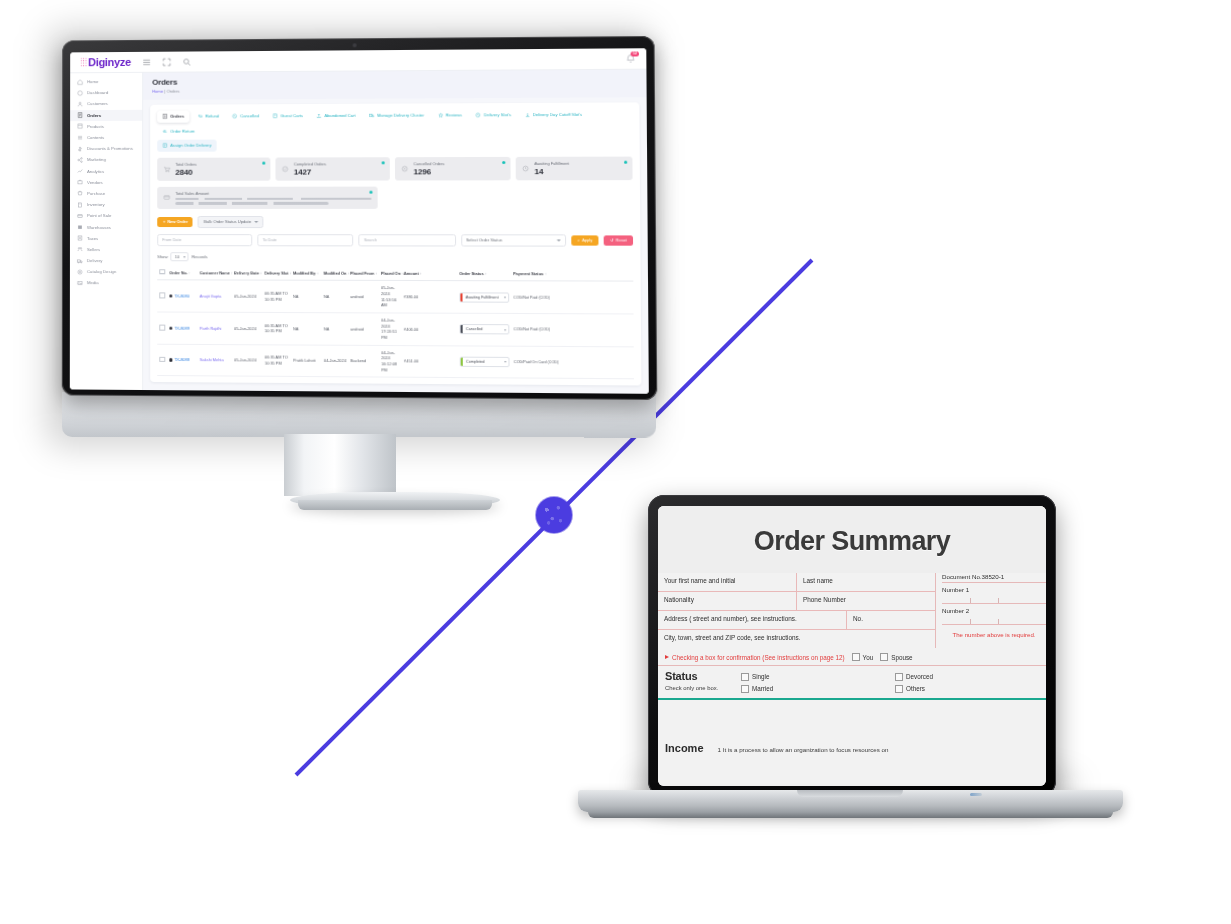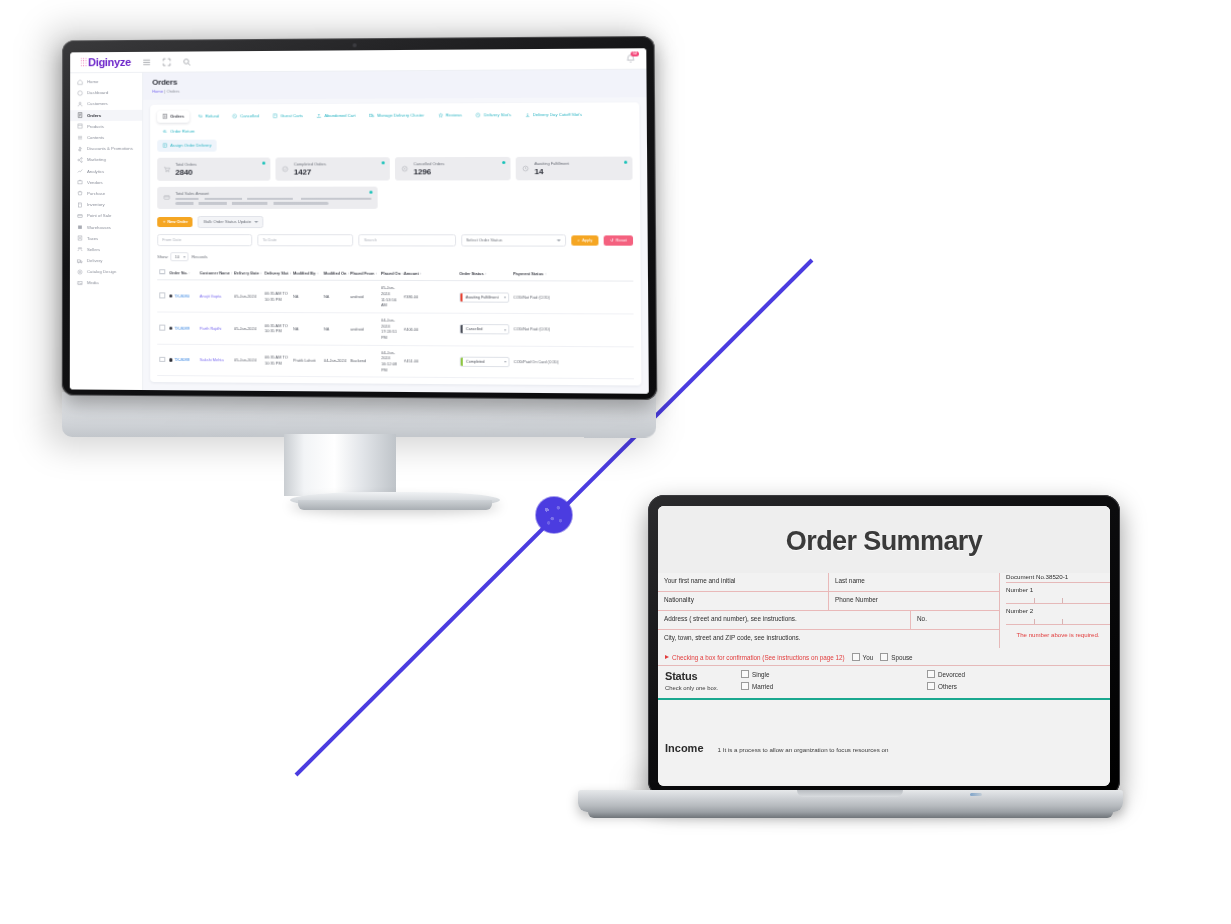--- a/index.html
+++ b/index.html
@@ -145,21 +145,21 @@
   .statusbar{width:2px;flex:0 0 auto;}
   .statustxt{font-size:3.7px;padding:2px 8px 2px 3px;position:relative;flex:1;white-space:nowrap;color:#4a4e58;}
   .statustxt:after{content:"";position:absolute;right:2.5px;top:3.4px;border-left:1.6px solid transparent;border-right:1.6px solid transparent;border-top:2px solid #a7acb5;}
   .paytxt{font-size:3.7px;color:#5a5e68;white-space:nowrap;}
   .multi{line-height:1.45;}
 
   
   .laptop{position:absolute;left:570px;top:495px;width:560px;height:345px;}
   .lap-shadow{position:absolute;left:60px;top:270px;width:450px;height:40px;border-radius:50%;background:rgba(0,0,0,.18);filter:blur(14px);}
   .lap-lid{
-    position:absolute;left:78px;top:0;width:472px;height:302px;border-radius:16px;
+    position:absolute;left:78px;top:0;width:408px;height:302px;border-radius:16px;
     background:linear-gradient(150deg,#2c2c2e 0%,#0d0d0f 45%,#000 100%);
     box-shadow:inset 0 0 0 1px #3a3a3d, 0 10px 26px rgba(0,0,0,.4);
     padding:11px 10px;box-sizing:border-box;
   }
   .lap-screen{width:100%;height:100%;border-radius:6px;background:#f1f1f1;overflow:hidden;position:relative;}
   .lap-base{
     position:absolute;left:8px;top:295px;width:545px;height:22px;border-radius:3px 3px 9px 9px;
     background:linear-gradient(180deg,#e6e8ea 0%,#cfd2d6 35%,#b6babe 72%,#9ba0a5 100%);
     box-shadow:0 5px 12px rgba(0,0,0,.25);
   }
@@ -193,21 +193,21 @@
   .rdash:after{left:56px;}
   .req{color:#e23c3c;text-align:center;font-size:6.1px;line-height:1.35;padding-top:6px;}
   .docno{font-size:6.2px;color:#2e2e2e;border-bottom:1px solid #e6b9b9;padding-bottom:2px;}
   .confirm-row{
     display:flex;align-items:center;gap:7px;padding:5px 7px 4px;border-bottom:1px solid #e6b9b9;background:#f2f2f2;
   }
   .confirm-txt{color:#e23c3c;font-size:6.3px;display:flex;align-items:center;gap:3px;}
   .tri{width:0;height:0;border-left:4px solid #e23c3c;border-top:2.6px solid transparent;border-bottom:2.6px solid transparent;}
   .chk{width:6px;height:6px;border:1px solid #9a9a9a;background:#fafafa;display:inline-block;flex:0 0 auto;}
   .chkwrap{display:flex;align-items:center;gap:3px;font-size:6.3px;color:#2e2e2e;}
-  .status-block{display:flex;padding:4px 7px 5px;background:#f2f2f2;border-bottom:2px solid #1aa88f;}
+  .status-block{display:flex;padding:4px 7px 5px;background:#f2f2f2;border-bottom:2px solid #1aa88f;align-items:flex-end;}
   .status-left{width:76px;}
   .status-h{font-size:11px;font-weight:bold;color:#2b2b2b;letter-spacing:-.2px;}
   .status-sub{font-size:5.9px;color:#3a3a3a;line-height:1.45;margin-top:2px;}
   .status-cols{flex:1;display:flex;gap:10px;}
   .status-col{flex:1;display:flex;flex-direction:column;gap:4px;}
   .income-block{display:flex;align-items:baseline;gap:14px;padding:5px 7px 6px;background:#f2f2f2;}
   .income-h{font-size:11px;font-weight:bold;color:#2b2b2b;margin-top:37px;}
   .income-txt{font-size:6.2px;color:#3a3a3a;}
 </style>
 </head>

